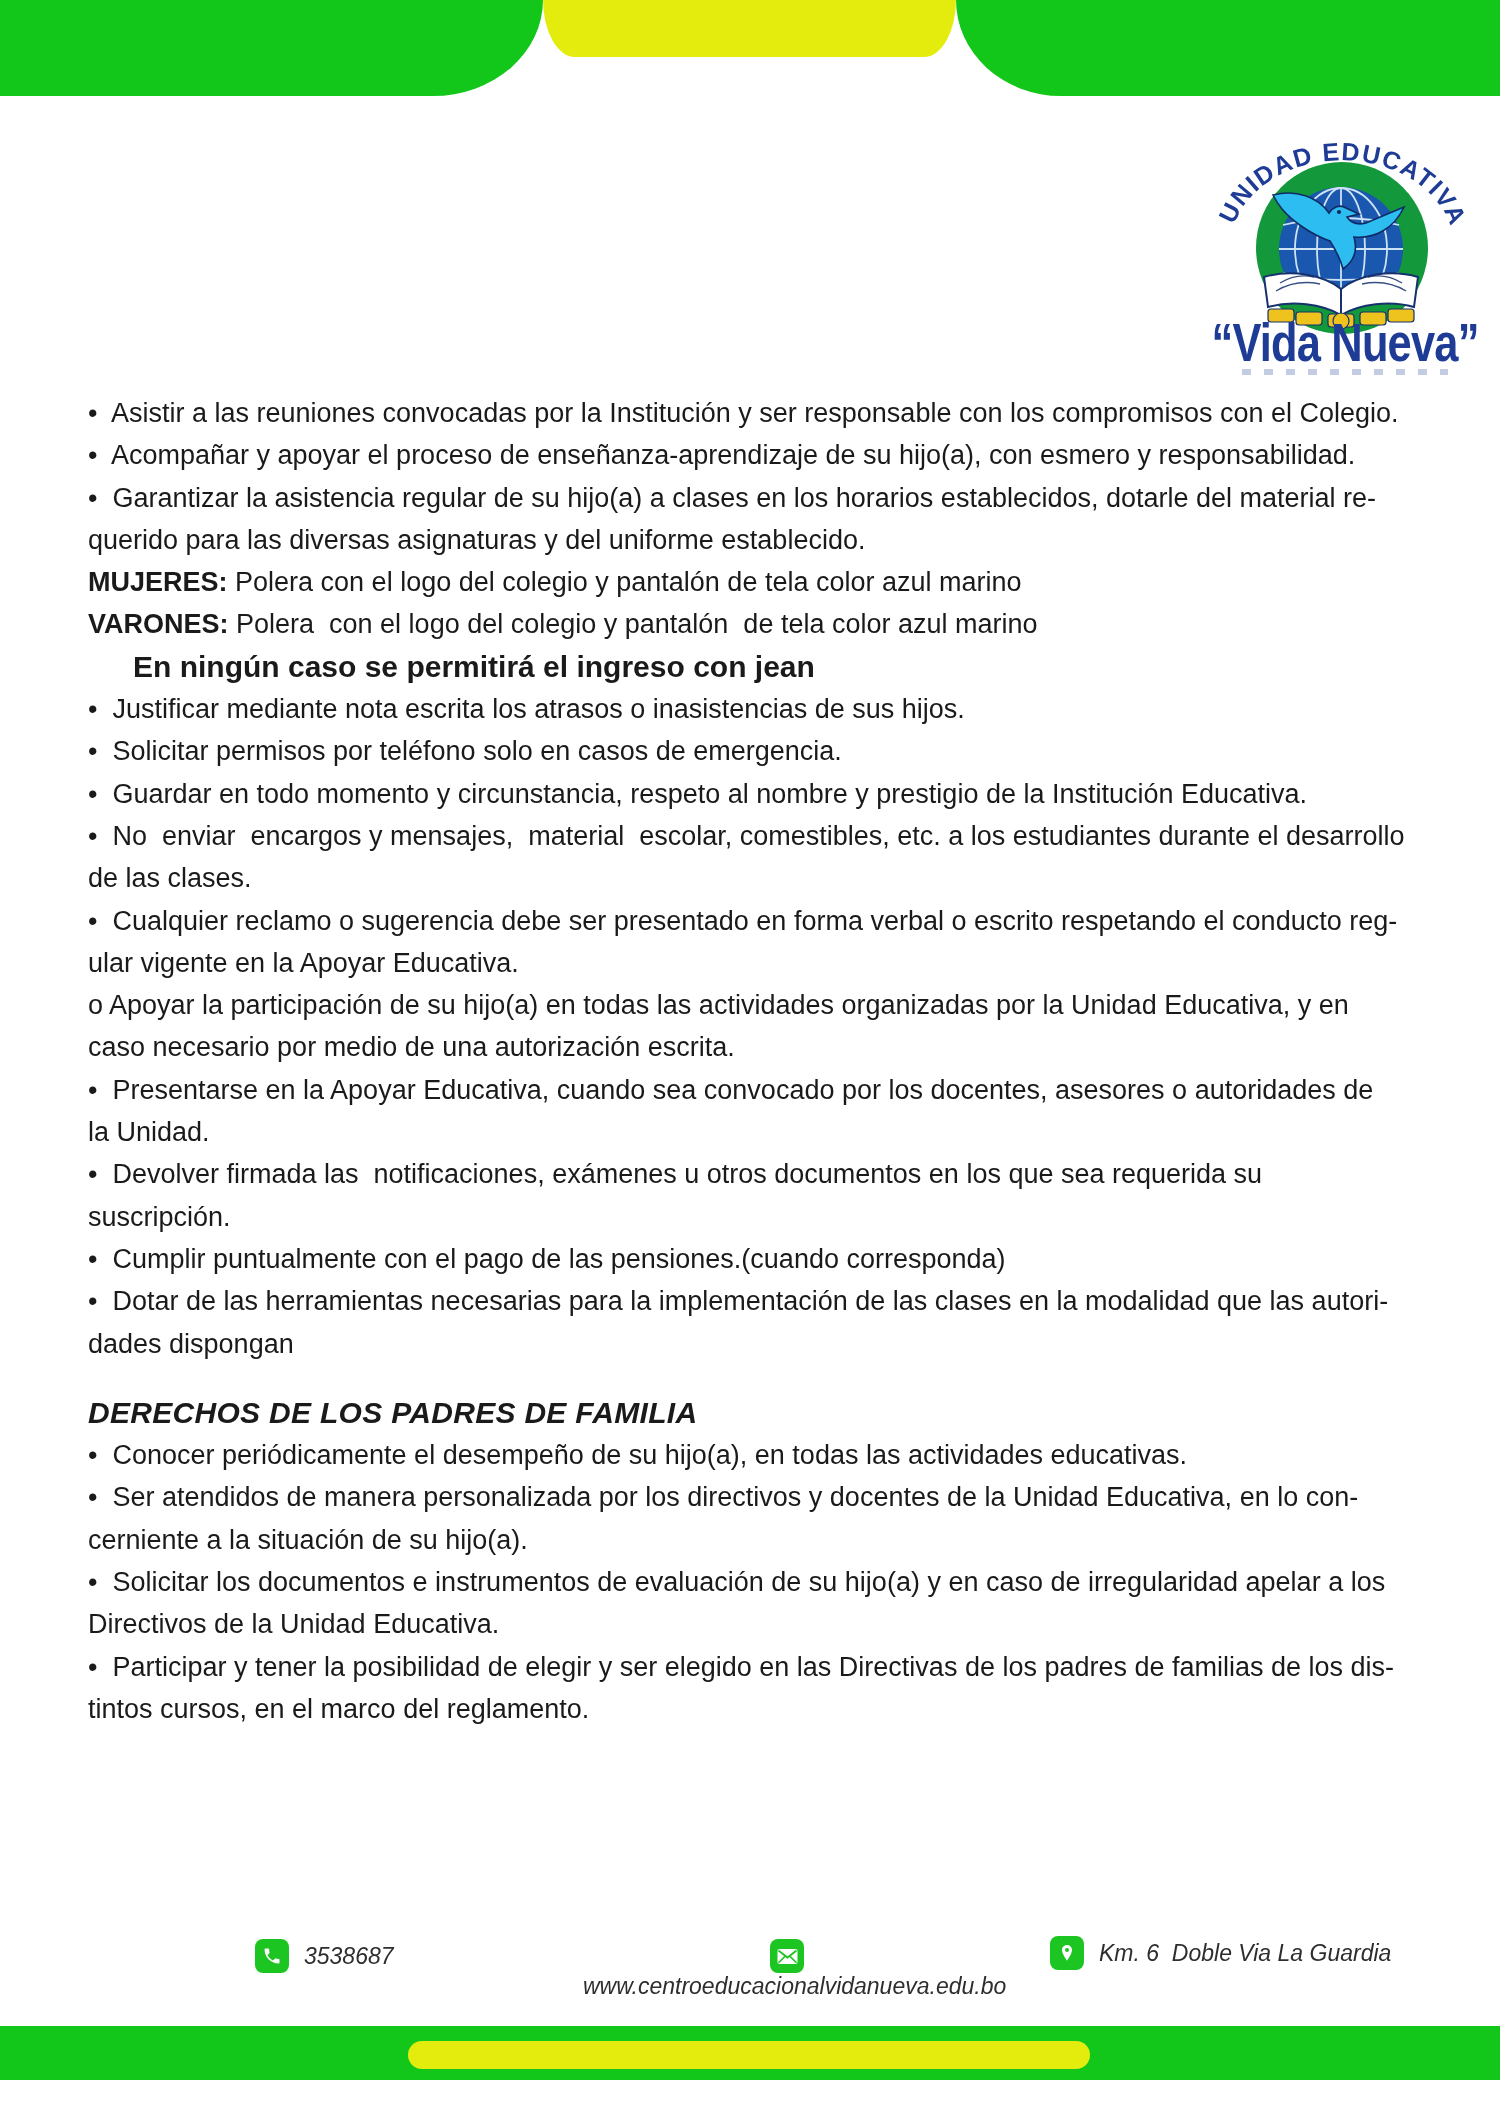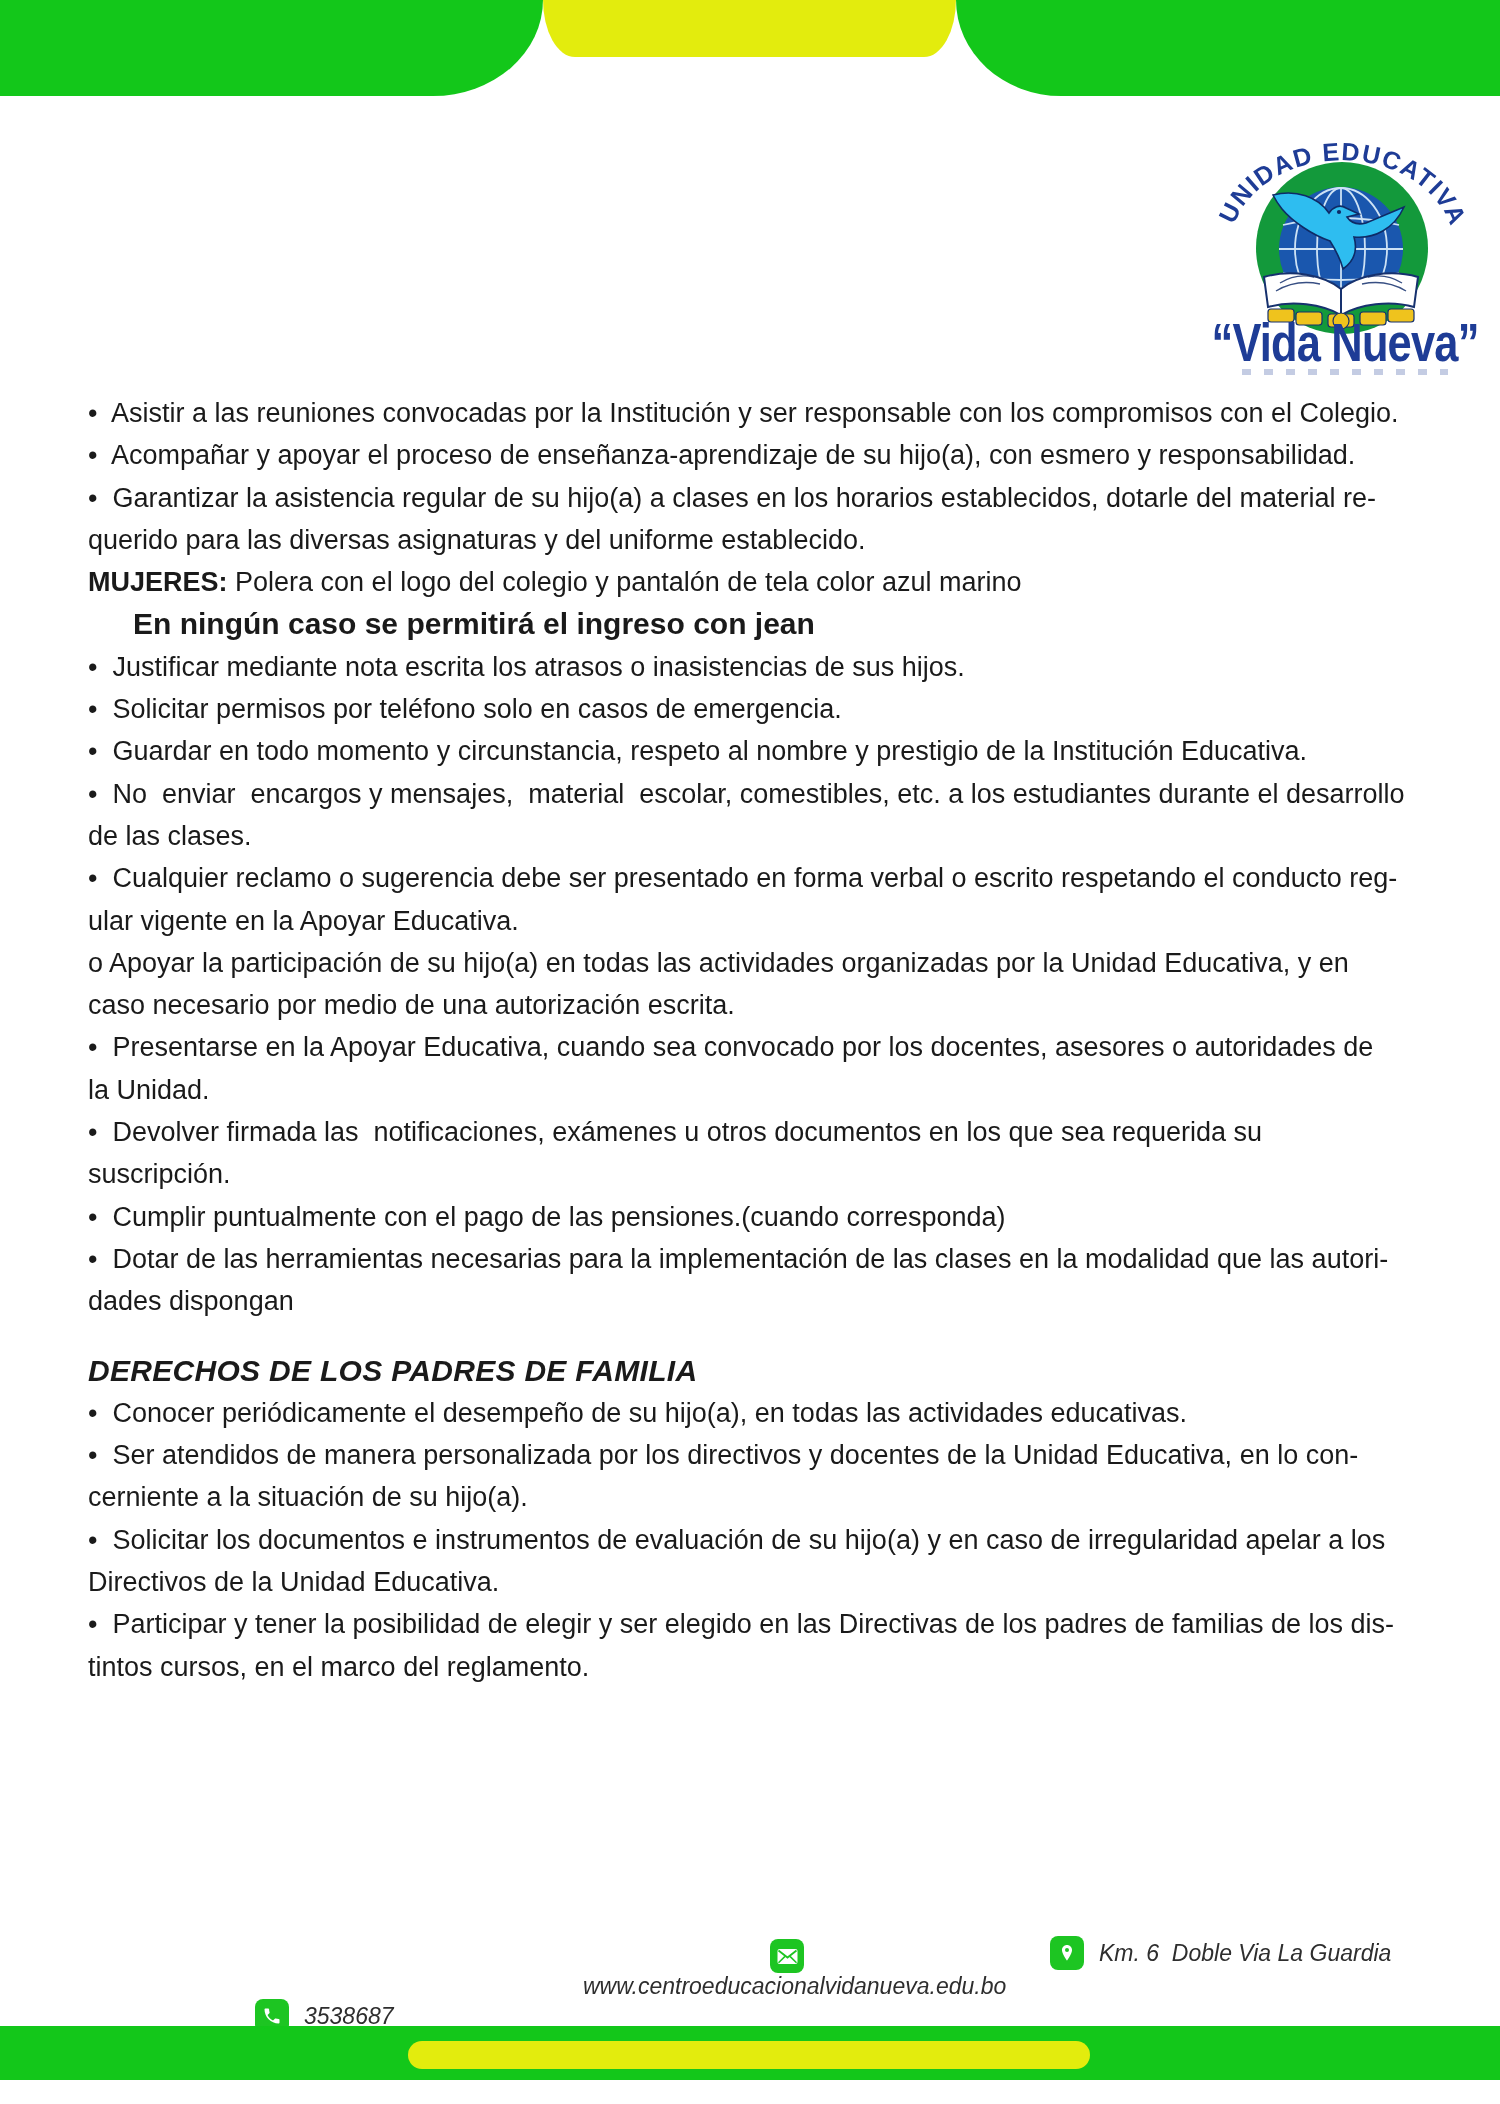--- a/index.html
+++ b/index.html
@@ -59,21 +59,21 @@
   
   .contact{position:absolute;display:flex;align-items:center;}
   .contact .cicon{
     width:34px;height:34px;border-radius:8px;background:var(--icon_green);
     display:flex;align-items:center;justify-content:center;flex:0 0 auto;
   }
   .contact .ctext{
     margin-left:15px;font-style:italic;font-size:23px;color:var(--footer_text);
     white-space:pre;
   }
-  .contact-phone{left:255px;top:1999px;}
+  .contact-phone{left:255px;top:1939px;}
   .contact-web{left:568px;top:1939px;flex-direction:column;}
   .contact-addr{left:1050px;top:1936px;}
   
   .bottom-bar{
     position:absolute;left:0;top:2026px;width:1500px;height:54px;
     background:var(--header_green);
   }
   .bottom-pill{
     position:absolute;left:408px;top:15px;width:682px;height:28px;
     border-radius:14px;background:var(--stripe_yellow);
@@ -142,20 +142,21 @@
 
     <line x1="62" y1="267" x2="268" y2="267" stroke="#5A6FB0" stroke-width="6" stroke-dasharray="9 13" opacity="0.35"></line>
   </svg>
 
   <div class="body-text">
       <div class="line"><span class="b"></span><span class="t">•  Asistir a las reuniones convocadas por la Institución y ser responsable con los compromisos con el Colegio.</span></div>
       <div class="line"><span class="b"></span><span class="t">•  Acompañar y apoyar el proceso de enseñanza-aprendizaje de su hijo(a), con esmero y responsabilidad.</span></div>
       <div class="line"><span class="b"></span><span class="t">•  Garantizar la asistencia regular de su hijo(a) a clases en los horarios establecidos, dotarle del material re-</span></div>
       <div class="line"><span class="b"></span><span class="t">querido para las diversas asignaturas y del uniforme establecido.</span></div>
       <div class="line"><span class="b">MUJERES:</span><span class="t"> Polera con el logo del colegio y pantalón de tela color azul marino</span></div>
+      <div class="line"><span class="b">VARONES:</span><span class="t"> Polera  con el logo del colegio y pantalón  de tela color azul marino</span></div>
       <div class="line line-bold"><span class="b"></span><span class="t">En ningún caso se permitirá el ingreso con jean</span></div>
       <div class="line"><span class="b"></span><span class="t">•  Justificar mediante nota escrita los atrasos o inasistencias de sus hijos.</span></div>
       <div class="line"><span class="b"></span><span class="t">•  Solicitar permisos por teléfono solo en casos de emergencia.</span></div>
       <div class="line"><span class="b"></span><span class="t">•  Guardar en todo momento y circunstancia, respeto al nombre y prestigio de la Institución Educativa.</span></div>
       <div class="line"><span class="b"></span><span class="t">•  No  enviar  encargos y mensajes,  material  escolar, comestibles, etc. a los estudiantes durante el desarrollo</span></div>
       <div class="line"><span class="b"></span><span class="t">de las clases.</span></div>
       <div class="line"><span class="b"></span><span class="t">•  Cualquier reclamo o sugerencia debe ser presentado en forma verbal o escrito respetando el conducto reg-</span></div>
       <div class="line"><span class="b"></span><span class="t">ular vigente en la Apoyar Educativa.</span></div>
       <div class="line"><span class="b"></span><span class="t">o Apoyar la participación de su hijo(a) en todas las actividades organizadas por la Unidad Educativa, y en</span></div>
       <div class="line"><span class="b"></span><span class="t">caso necesario por medio de una autorización escrita.</span></div>

